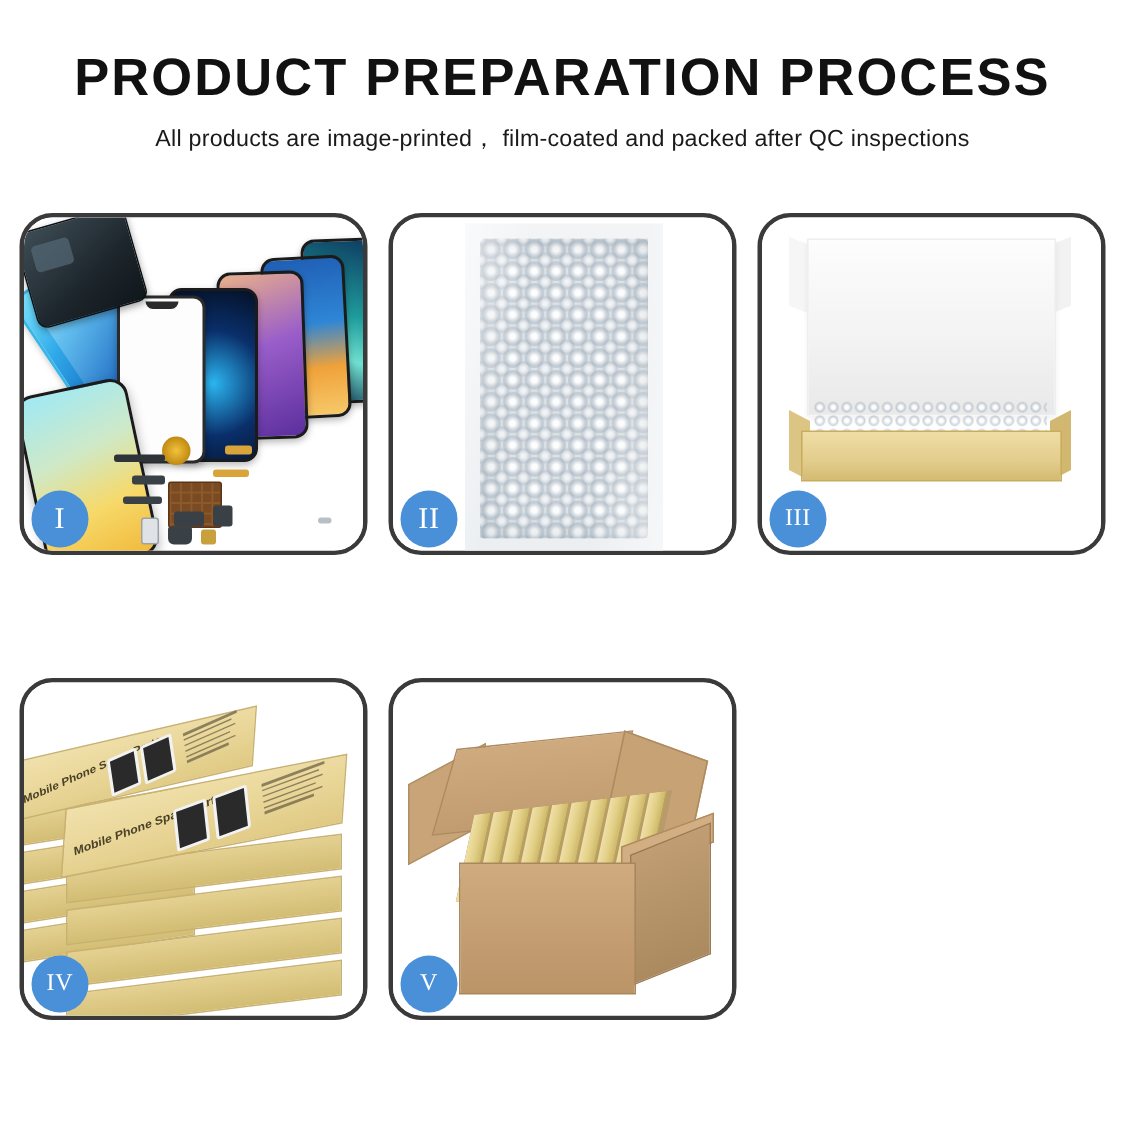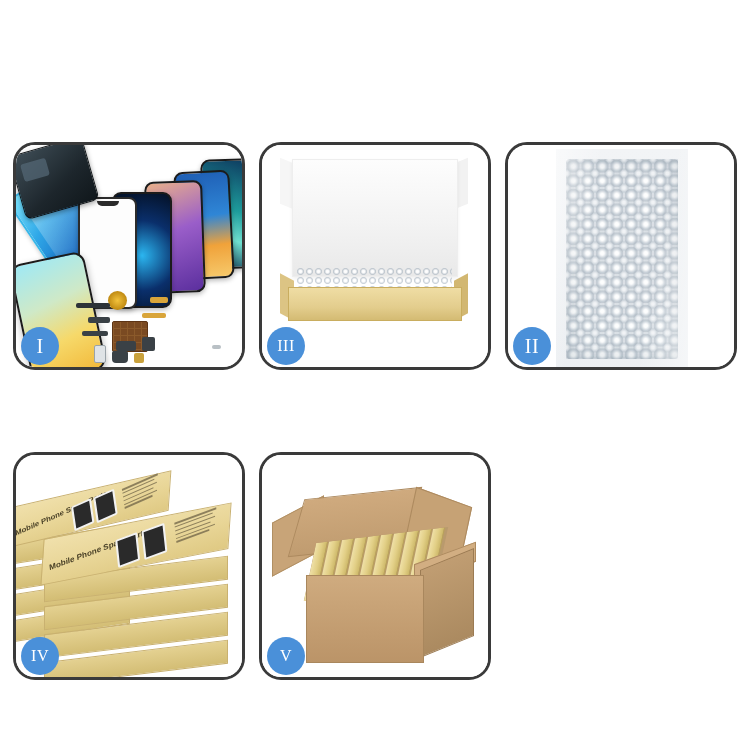--- a/index.html
+++ b/index.html
@@ -216,20 +216,24 @@
     background:#b08f63;opacity:.75;}
   .c6-sheen{position:absolute;left:150px;top:18px;width:62px;height:26px;
     background:linear-gradient(120deg,rgba(255,255,255,.9),rgba(255,255,255,.2));
     transform:skewY(-18deg);}
 </style>
 </head>
 <body>
 
 <div class="page">
 
+  <div class="header">
+    <div class="title">PRODUCT PREPARATION PROCESS</div>
+    <div class="subtitle">All products are image-printed， film-coated and packed after QC inspections</div>
+  </div>
 
   <div class="grid">
 
     <div class="panel p1">
       <div class="clip">
         <div class="scene">
           <div class="scr ph-a"></div>
           <div class="scr ph-e"></div>
           <div class="scr ph-d">
               <span class="t">08:08</span>
@@ -250,45 +254,45 @@
           <div class="grayflex" style="left:126px;top:192px;width:13px;height:14px;border-radius:2px;"></div>
           <div class="grayflex" style="left:78px;top:200px;width:10px;height:16px;border-radius:2px;background:#dfe3e6;border:1px solid #9aa3a9;"></div>
           <div class="grayflex" style="left:96px;top:206px;width:16px;height:12px;border-radius:2px 2px 4px 4px;"></div>
           <div class="grayflex" style="left:118px;top:208px;width:10px;height:10px;border-radius:2px;background:#c9a13c;"></div>
           <div class="grayflex" style="left:196px;top:200px;width:9px;height:4px;border-radius:2px;background:#b9c0c5;"></div>
         </div>
       </div>
       <div class="badge">I</div>
     </div>
 
+    <div class="panel p2">
+      <div class="clip">
+        <div class="scene">
+          <div class="bag"></div>
+          <div class="bubbles"></div>
+          <div class="bubbles2"></div>
+          <div class="bagsheen"></div>
+        </div>
+      </div>
+      <div class="badge">II</div>
+    </div>
+
     <div class="panel p3">
       <div class="clip">
         <div class="scene">
           <div class="b3-lidL"></div>
           <div class="b3-lidR"></div>
           <div class="b3-lid"></div>
           <div class="b3-inner"></div>
           <div class="b3-sideL"></div>
           <div class="b3-sideR"></div>
           <div class="b3-front"></div>
         </div>
       </div>
       <div class="badge small">III</div>
-    </div>
-
-    <div class="panel p2">
-      <div class="clip">
-        <div class="scene">
-          <div class="bag"></div>
-          <div class="bubbles"></div>
-          <div class="bubbles2"></div>
-          <div class="bagsheen"></div>
-        </div>
-      </div>
-      <div class="badge">II</div>
     </div>
 
     <div class="panel p4">
       <div class="clip">
         <div class="stack">
 
           <div class="kbox kside" style="left:-4px;top:78px;width:118px;height:22px;transform:skewY(-9deg);"></div>
           <div class="kbox kside" style="left:-4px;top:104px;width:118px;height:22px;transform:skewY(-9deg);"></div>
           <div class="kbox kside" style="left:-4px;top:130px;width:118px;height:22px;transform:skewY(-9deg);"></div>
           <div class="kbox kside" style="left:-4px;top:156px;width:118px;height:22px;transform:skewY(-9deg);"></div>

